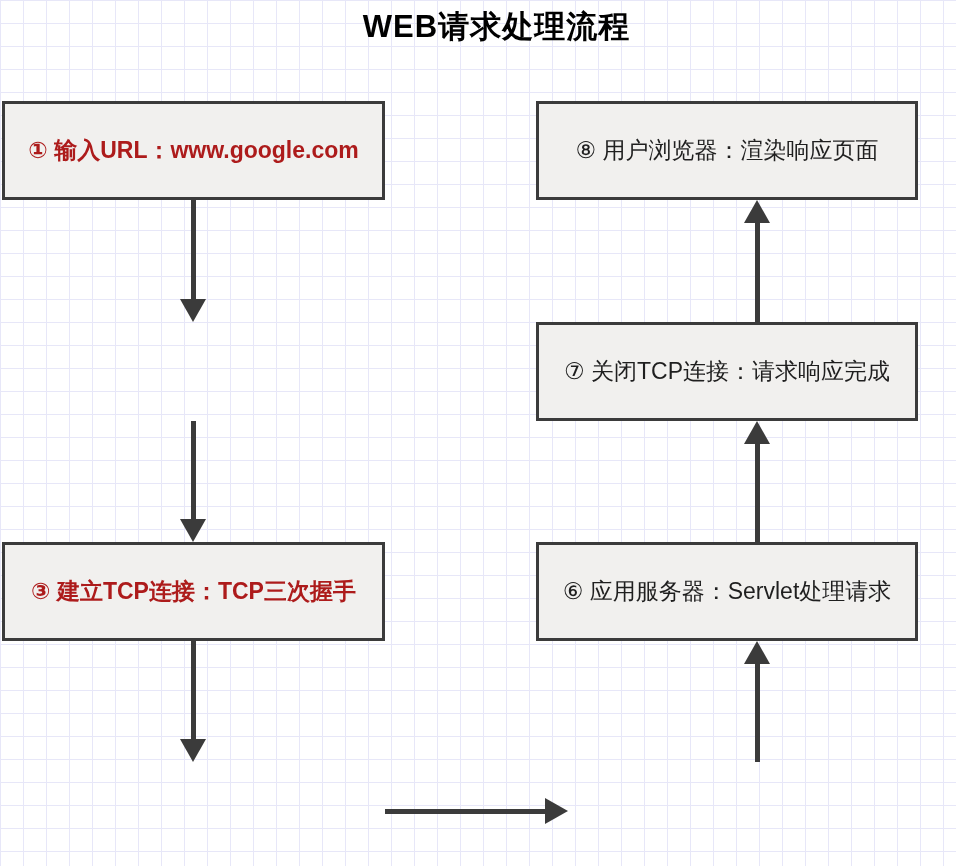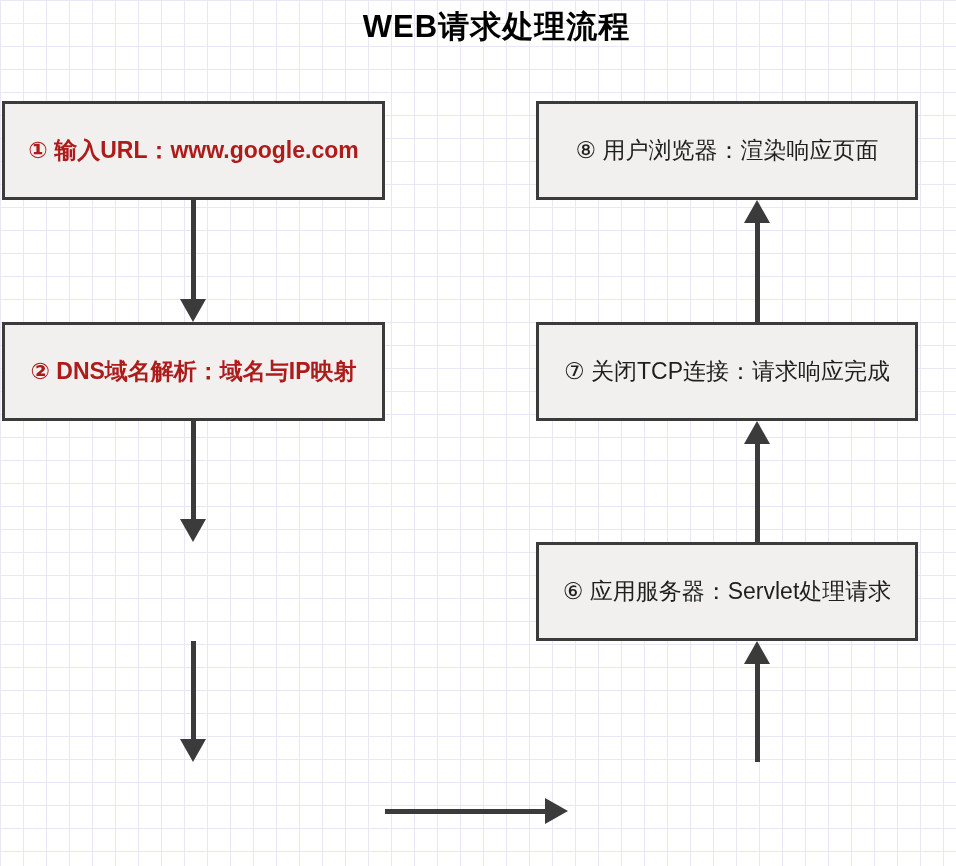--- a/index.html
+++ b/index.html
@@ -94,21 +94,21 @@
   .h-gap { left: 385px; top: 798px; width: 183px; }
 </style>
 </head>
 <body>
 
 <div class="canvas">
 
   <div class="title">WEB请求处理流程</div>
 
   <div class="node left-col r1">① 输入URL：www.google.com</div>
-  <div class="node left-col r2">② DNS域名解析：域名与IP映射</div>
+  <div class="node left-col r3">③ 建立TCP连接：TCP三次握手</div>
 
   <div class="node right-col r2">⑦ 关闭TCP连接：请求响应完成</div>
   <div class="node right-col r3">⑥ 应用服务器：Servlet处理请求</div>
   <div class="node right-col r1">⑧ 用户浏览器：渲染响应页面</div>
 
   <div class="arrow-v la gap1">
     <div class="shaft"></div>
     <div class="head-down"></div>
   </div>
   <div class="arrow-v la gap2">

